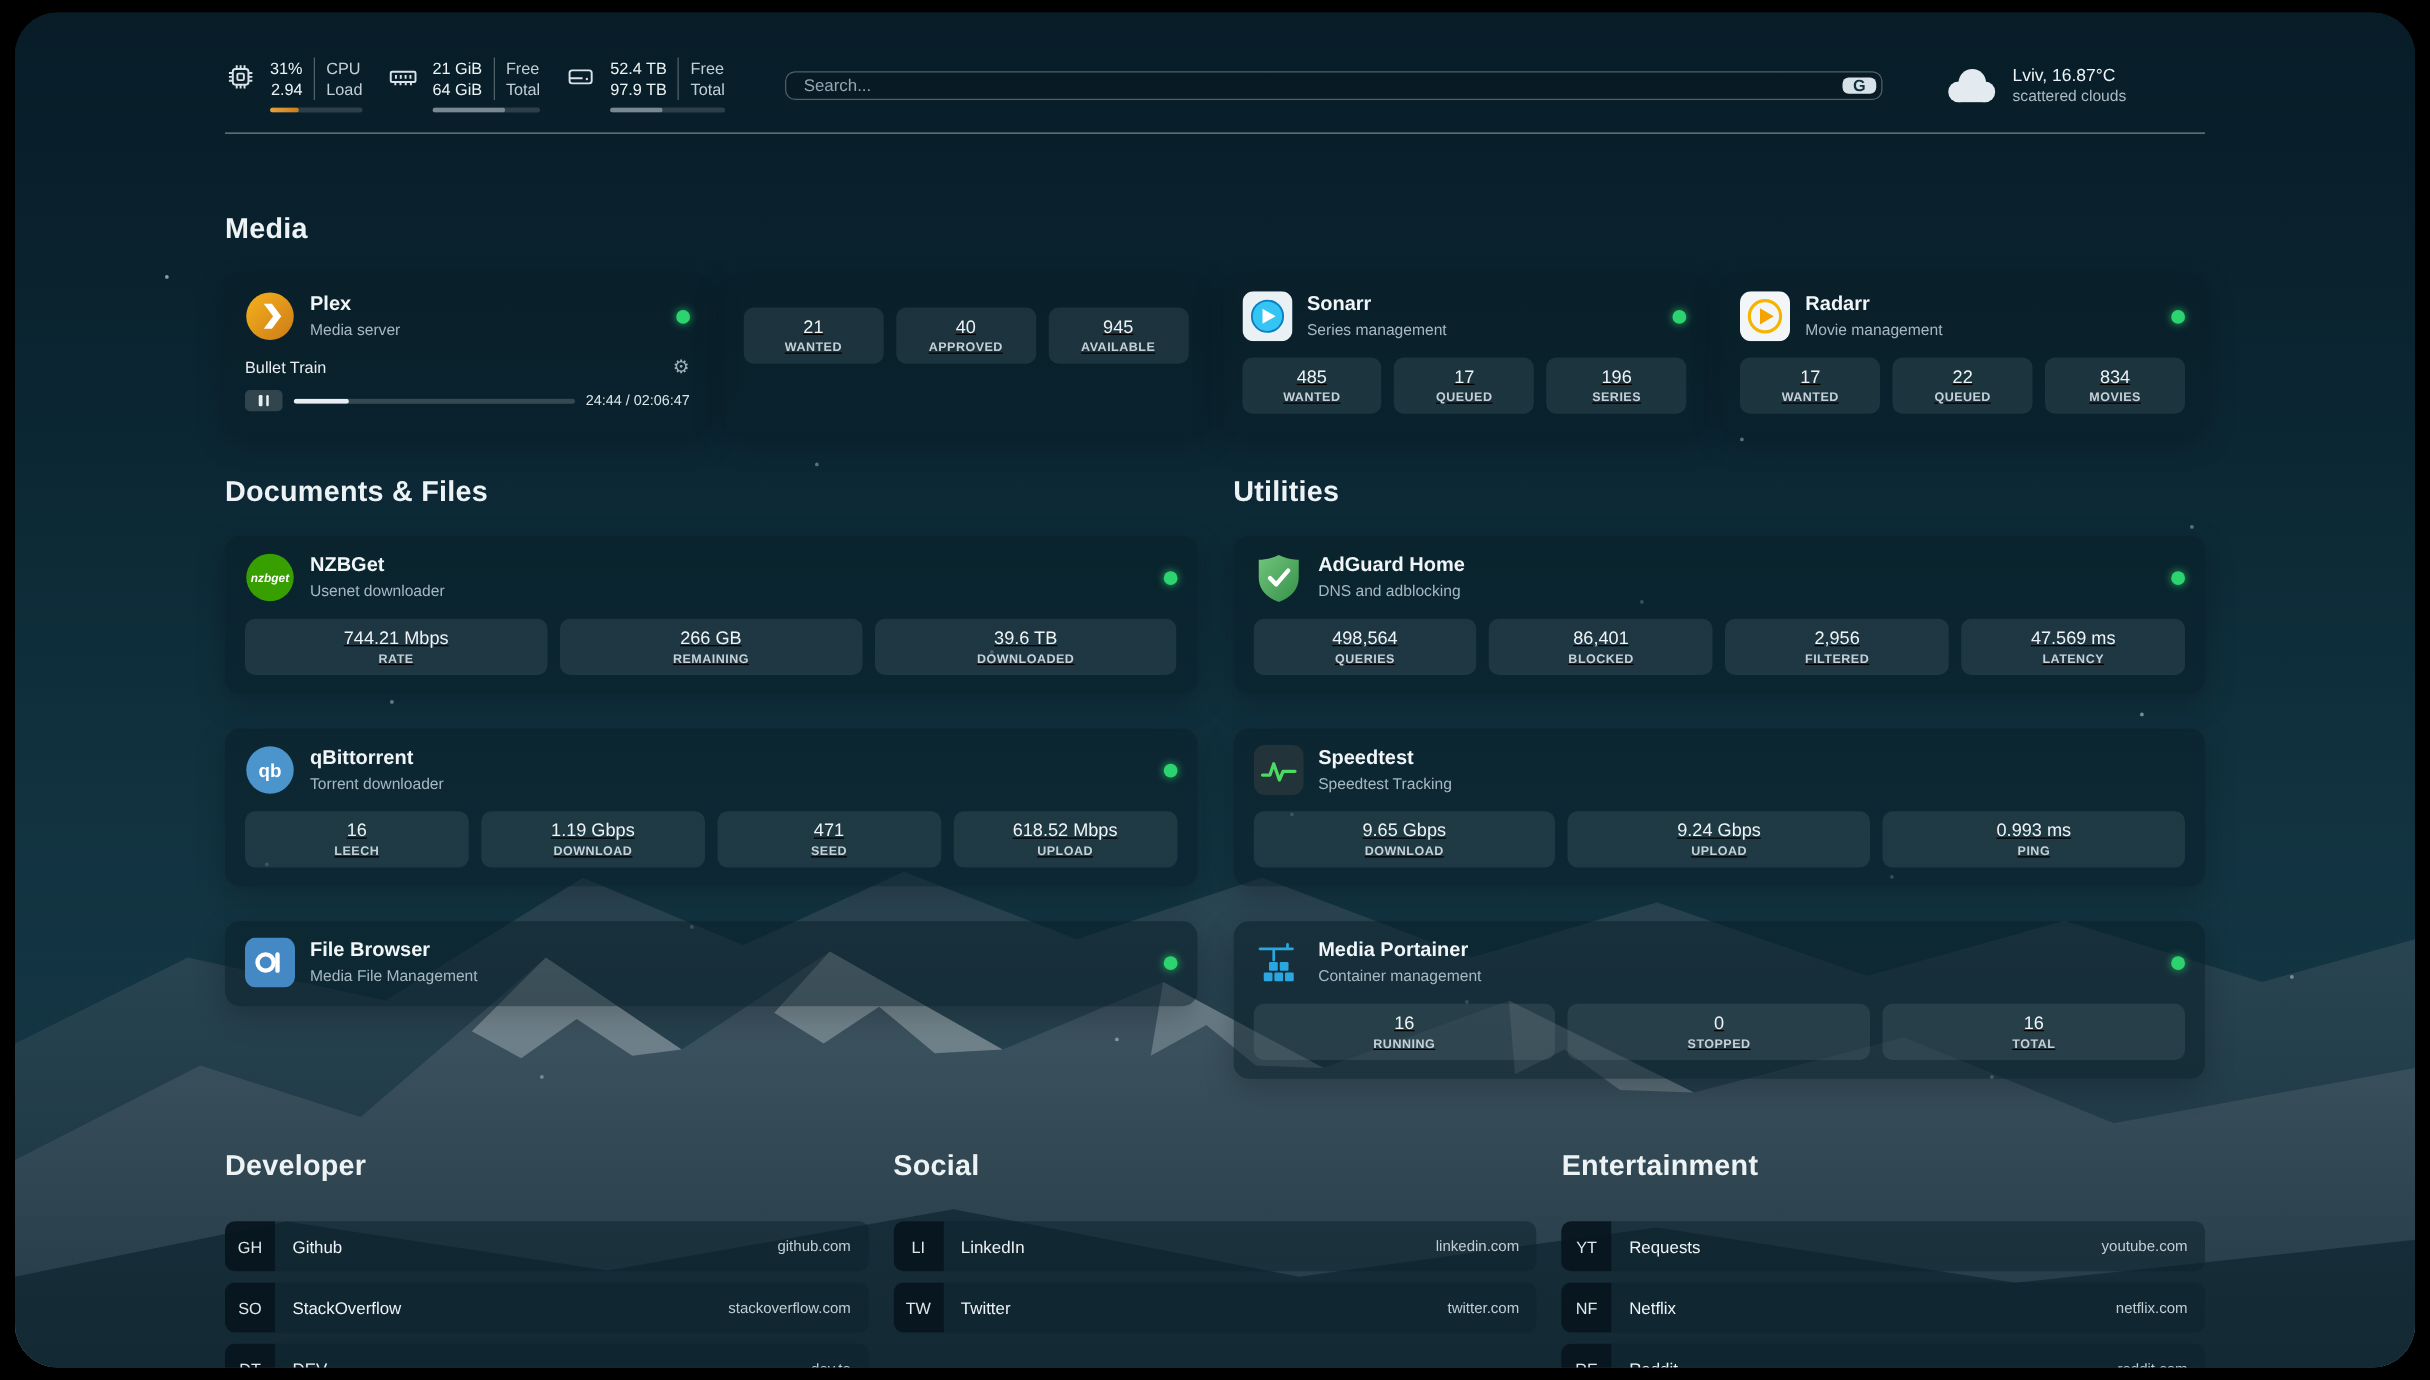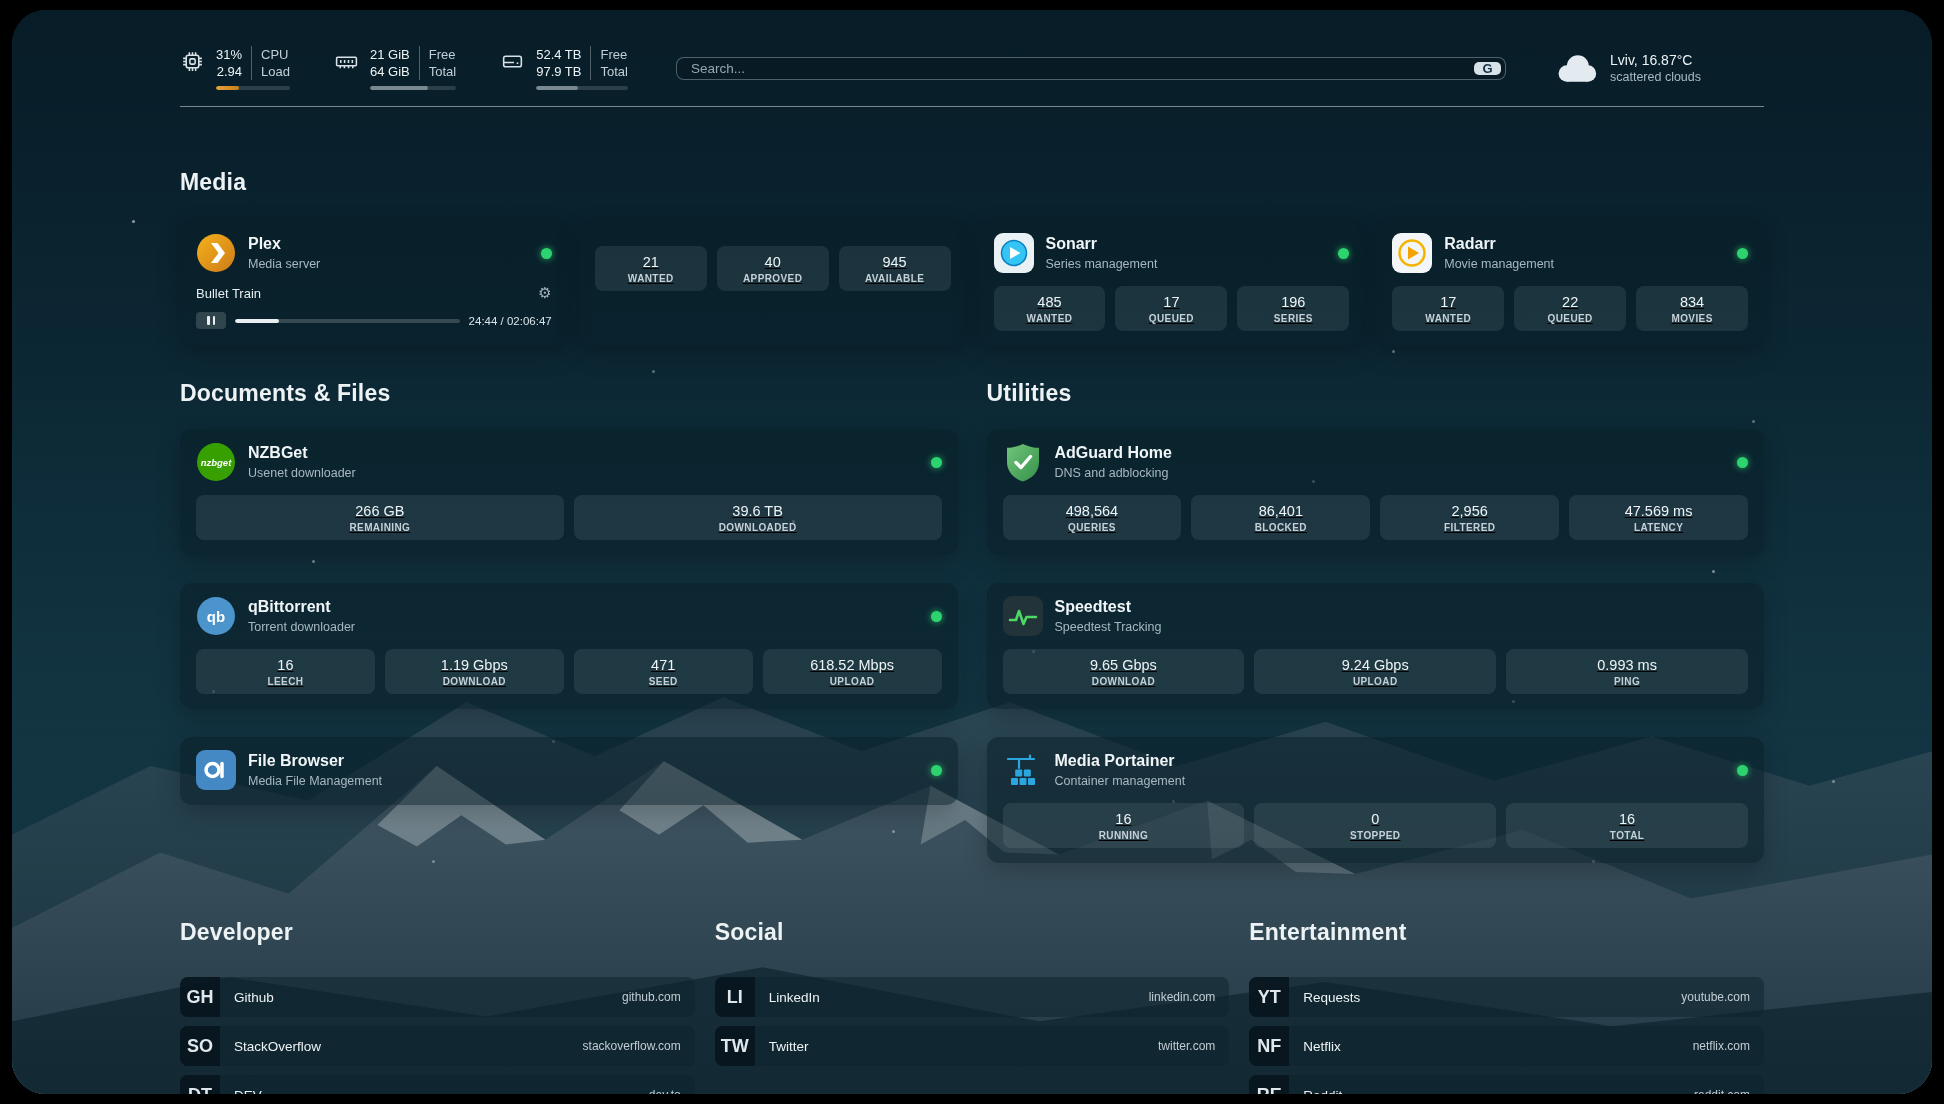--- a/index.html
+++ b/index.html
@@ -18,21 +18,21 @@
       1180px 260px 0 rgba(255,255,255,.45), 1380px 480px 0 rgba(255,255,255,.4),
       1580px 350px 0 rgba(255,255,255,.5), 300px 640px 0 rgba(255,255,255,.35),
       760px 610px 0 rgba(255,255,255,.4), 1040px 580px 0 rgba(255,255,255,.35),
       1460px 640px 0 rgba(255,255,255,.45), 1700px 560px 0 rgba(255,255,255,.4),
       520px 150px 0 rgba(255,255,255,.35), 1260px 130px 0 rgba(255,255,255,.4),
       1620px 200px 0 rgba(255,255,255,.35), 80px 470px 0 rgba(255,255,255,.35); }
   .content { position: relative; z-index: 2; padding: 36px 168px 0; height: 100%; }
 
   
   .topbar { display: flex; align-items: center; }
-  .widgets { display: flex; gap: 44px; align-items: flex-start; }
+  .widgets { display: flex; gap: 20px; align-items: flex-start; }
   .widget { display: flex; gap: 11px; align-items: flex-start; }
   .wicon { margin-top: 3px; flex: none; }
   .wgrid { display: flex; font-size: 13px; line-height: 17px; }
   .wc-val { text-align: right; padding-right: 9px; color: #eef4f6; }
   .wc-lab { border-left: 1px solid rgba(255,255,255,.3); padding-left: 9px; color: #c2cfd7; }
   .bar { margin-top: 6px; height: 4px; border-radius: 2px; background: rgba(255,255,255,.15); width: 100%; overflow: hidden; }
   .bar-fill { height: 100%; border-radius: 2px; background: rgba(214,226,232,.45); }
   .bar-fill.amber { background: linear-gradient(90deg, #e8a23b, #c97f1a); }
   .search { flex: 1; margin: 0 48px; position: relative; height: 23px; }
   .search input { width: 100%; height: 100%; background: rgba(9,26,35,.55);
@@ -80,21 +80,21 @@
   .ptrack { flex: 1; height: 4px; border-radius: 2px; background: rgba(255,255,255,.18); overflow: hidden; }
   .pfill { height: 100%; border-radius: 2px; background: #e8eef1; }
   .ptime { font-size: 11.5px; color: #dbe4e9; white-space: nowrap; }
 
   
   .bookmarks { margin-top: 56px; display: grid; grid-template-columns: repeat(3, 1fr); gap: 20px; }
   .bookmarks h2 { margin-bottom: 31px; }
   .bm-row { display: flex; align-items: center; height: 40px; background: rgba(12,34,44,.5);
     border-radius: 8px; margin-bottom: 9px; overflow: hidden; cursor: pointer; }
   .bm-icon { width: 40px; height: 40px; background: rgba(7,20,28,.85); display: flex; flex: none;
-    align-items: center; justify-content: center; font-size: 18px; color: #dfe7eb; font-weight: 700; }
+    align-items: center; justify-content: center; font-size: 13px; color: #dfe7eb; font-weight: 400; }
   .bm-name { margin-left: 14px; font-size: 13.5px; color: #eef3f5; }
   .bm-url { margin-left: auto; margin-right: 14px; font-size: 12px; color: #c2cdd3; }
 </style>
 </head>
 <body>
 
 <div class="frame">
 
   <svg class="bg" viewBox="0 0 1944 1104" preserveAspectRatio="none">
     <defs>
@@ -352,20 +352,24 @@
               </svg>
             </div>
             <div>
               <div class="sname">NZBGet</div>
               <div class="ssub">Usenet downloader</div>
             </div>
             <span class="dot"></span>
           </div>
           <div class="stats">
             <div class="stat">
+              <div class="sv">744.21 Mbps</div>
+              <div class="sl">RATE</div>
+            </div>
+            <div class="stat">
               <div class="sv">266 GB</div>
               <div class="sl">REMAINING</div>
             </div>
             <div class="stat">
               <div class="sv">39.6 TB</div>
               <div class="sl">DOWNLOADED</div>
             </div>
           </div>
         </div>
 

